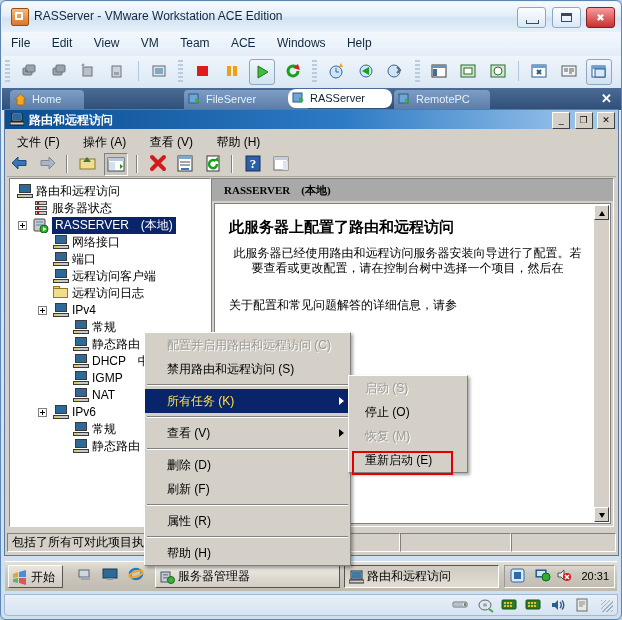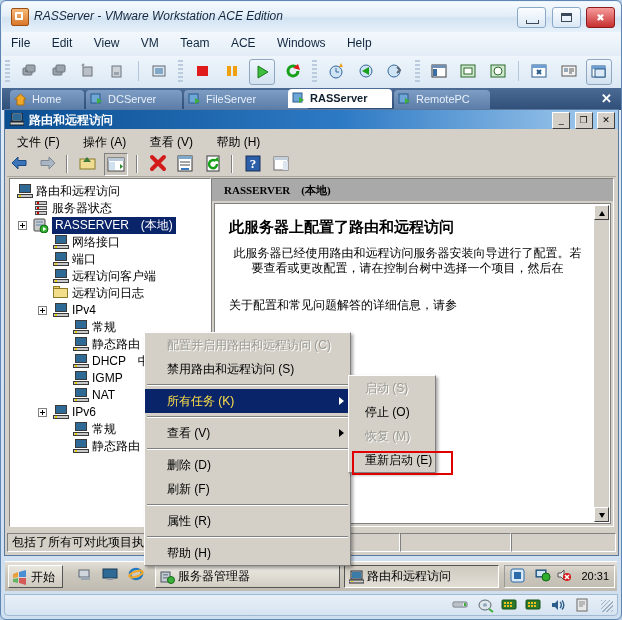--- a/index.html
+++ b/index.html
@@ -28,21 +28,21 @@
     position:absolute;left:9px;top:6px;width:16px;height:16px;
     background:linear-gradient(180deg,#f7b97a,#d9772a);
     border:1px solid #9a4e12;border-radius:2px;
   }
   .vm-title .ico:after{
     content:"";position:absolute;left:3px;top:3px;width:8px;height:8px;
     border:2px solid #fff;border-radius:1px;box-sizing:border-box;
   }
   .vm-title .txt{
     position:absolute;left:32px;top:7px;font-size:12px;color:#12263d;
-    white-space:nowrap;font-weight:400;font-style:italic;
+    white-space:nowrap;font-weight:400;
   }
   .wbtns{position:absolute;right:6px;top:5px;height:20px;}
   .wbtn{
     display:inline-block;width:27px;height:19px;margin-left:2px;
     background:linear-gradient(180deg,#fbfdff,#dbe8f5);
     border:1px solid #8aa9c8;border-radius:3px;position:relative;vertical-align:top;
   }
   .wbtn.close{background:linear-gradient(180deg,#f79d9d,#c72f2f);border-color:#8d1a1a;}
   .wbtn i{position:absolute;left:0;right:0;top:0;bottom:0;color:#203040;
     font-style:normal;font-size:10px;text-align:center;line-height:19px;}
@@ -78,21 +78,21 @@
     background:linear-gradient(180deg,#4b6b95,#2f4f79);
   }
   .vtab{
     position:absolute;top:2px;height:20px;
     background:linear-gradient(180deg,#7d9dc4,#5b7ca7);
     border:1px solid #44periodic;border-radius:4px 4px 0 0;
     color:#e8f0fa;font-size:11px;line-height:19px;padding-left:22px;padding-right:8px;
     white-space:nowrap;box-sizing:border-box;
   }
   .vtab.active{
-    background:#ffffff;color:#102030;font-weight:bold;top:1px;height:19px;
+    background:#ffffff;color:#102030;font-weight:normal;top:1px;height:19px;border-radius:8px;
   }
   .vtab .tico{position:absolute;left:4px;top:3px;width:13px;height:13px;}
   .closeX{position:absolute;right:9px;top:3px;color:#fff;font-size:13px;font-weight:bold;font-family:"Liberation Sans",sans-serif;}
 
   
   .mmc{
     position:absolute;left:3px;top:108px;width:615px;height:447px;
     background:#d4d0c8;border:1px solid #5b799e;box-sizing:border-box;
   }
   .mmc-title{
@@ -386,27 +386,20 @@
         </svg>
     </span>
   </div>
 
   <div class="vm-tabs">
     <div class="vtab" style="left:8px;width:74px;">
       <svg class="tico" viewBox="0 0 13 13">
           <polygon points="6.5,1 12,6 10,6 10,12 3,12 3,6 1,6" fill="#f0a82a" stroke="#a86f10"></polygon>
         </svg>
       <span>Home</span>
-    </div>
-    <div class="vtab" style="left:84px;width:96px;">
-      <svg class="tico" viewBox="0 0 13 13">
-          <rect x="1" y="1" width="9" height="9" fill="#6fa6d8" stroke="#2c5a8c"></rect>
-          <polygon points="7,5 12,8 7,11" fill="#3cb03c"></polygon>
-        </svg>
-      <span>DCServer</span>
     </div>
     <div class="vtab" style="left:182px;width:124px;">
       <svg class="tico" viewBox="0 0 13 13">
           <rect x="1" y="1" width="9" height="9" fill="#6fa6d8" stroke="#2c5a8c"></rect>
           <polygon points="7,5 12,8 7,11" fill="#3cb03c"></polygon>
         </svg>
       <span>FileServer</span>
     </div>
     <div class="vtab active" style="left:286px;width:104px;">
       <svg class="tico" viewBox="0 0 13 13">
@@ -627,21 +620,21 @@
       <div class="cmi"><span>查看 (V)</span><span class="sub"></span></div>
       <div class="cmsep"></div>
       <div class="cmi"><span>删除 (D)</span></div>
       <div class="cmi"><span>刷新 (F)</span></div>
       <div class="cmsep"></div>
       <div class="cmi"><span>属性 (R)</span></div>
       <div class="cmsep"></div>
       <div class="cmi"><span>帮助 (H)</span></div>
     </div>
 
-    <div class="ctxmenu" style="left:343px;top:265px;width:88px;">
+    <div class="ctxmenu" style="left:343px;top:265px;width:120px;">
       <div class="cmi disabled" style="padding-left:16px;"><span>启动 (S)</span></div>
       <div class="cmi" style="padding-left:16px;"><span>停止 (O)</span></div>
       <div class="cmi disabled" style="padding-left:16px;"><span>恢复 (M)</span></div>
       <div class="cmi" style="padding-left:16px;"><span>重新启动 (E)</span></div>
     </div>
     <div class="redbox" style="left:347px;top:341px;width:101px;height:24px;"></div>
 
   </div>
 
   <div class="taskbar">

